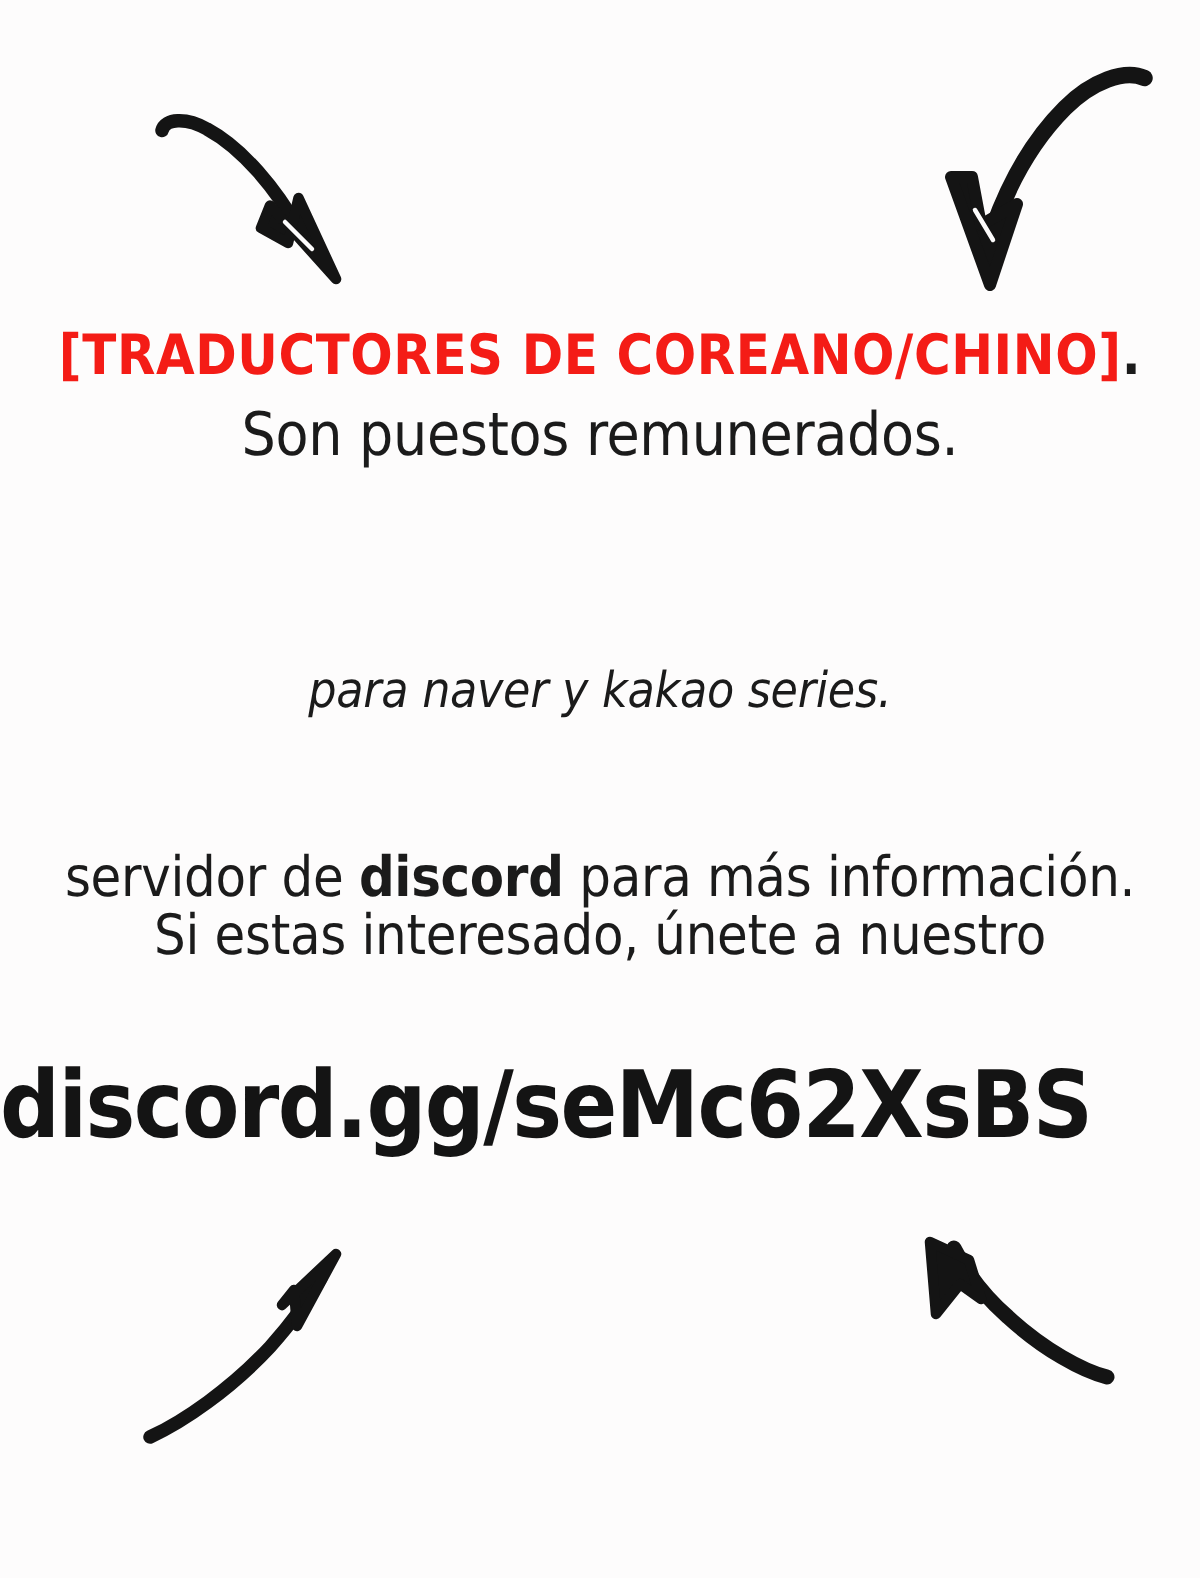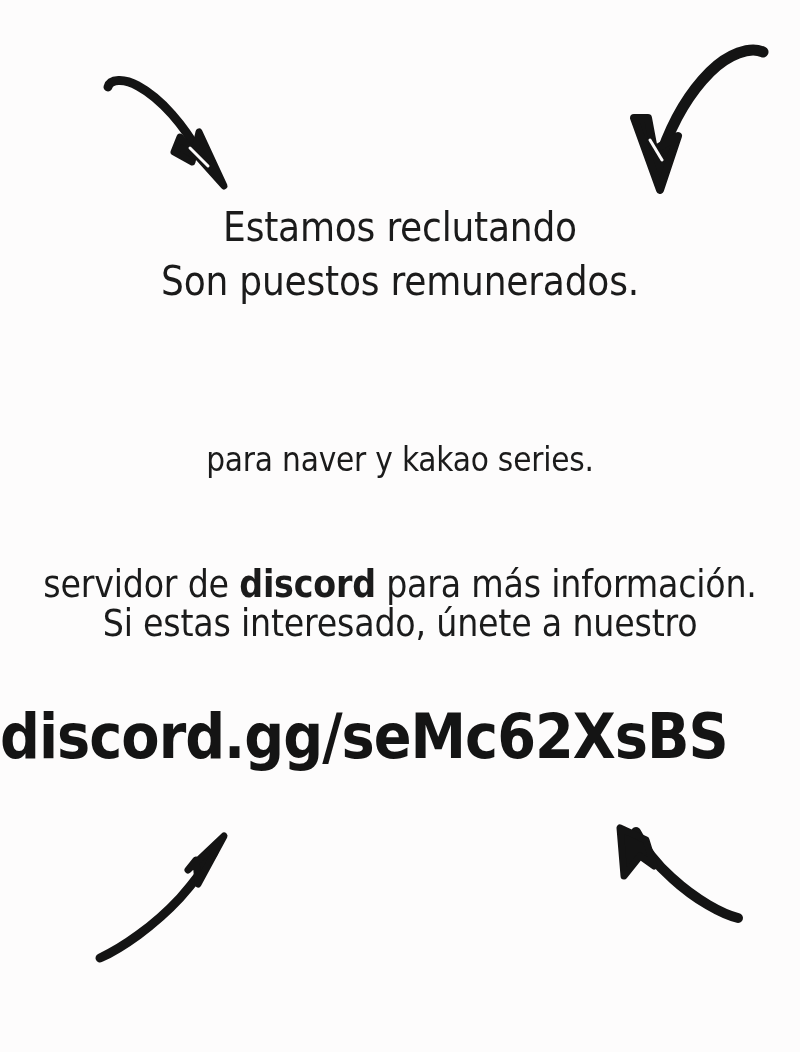--- a/index.html
+++ b/index.html
@@ -72,20 +72,21 @@
   .blk2 { position: absolute; top: 434px; width: 800px; }
   .blk2 .l1 {
     font-size: 33px;
     font-weight: 400;
   }
   .blk2 .l1 b { font-weight: 800; }
   .blk2 .l2 {
     font-size: 33px;
     font-weight: 400;
     margin-top: 9px;
+    font-style: italic;
   }
 
   .blk3 { position: absolute; top: 556px; width: 800px; }
   .blk3 .l1 {
     font-size: 37px;
     font-weight: 400;
   }
   .blk3 .l2 {
     font-size: 37px;
     font-weight: 400;
@@ -134,21 +135,23 @@
   <div class="arrow arrow-br">
     <svg viewBox="0 0 150 110" width="150" height="110" aria-hidden="true">
       <path d="M142 96 C 126 92, 100 78, 76 56 C 60 42, 48 26, 40 10" fill="none" stroke="#141414" stroke-width="10" stroke-linecap="round"></path>
       <path d="M24 6 L28 54 L44 34 L58 44 L50 18 Z" fill="#141414" stroke="#141414" stroke-width="7" stroke-linejoin="round"></path>
     </svg>
   </div>
 
   <div class="content">
 
     <div class="blk1">
-      <div class="line l1">Estamos reclutando</div>
+      <div class="line l2">
+        <span class="brk">[</span><span class="red">TRADUCTORES DE COREANO/CHINO</span><span class="brk">]</span><span class="dot">.</span>
+      </div>
       <div class="line l3">Son puestos remunerados.</div>
     </div>
 
     <div class="blk2">
       <div class="line l2">para naver y kakao series.</div>
     </div>
 
     <div class="blk3">
       <div class="line l2">
         <span>servidor de </span><b>discord</b><span> para más información.</span>

